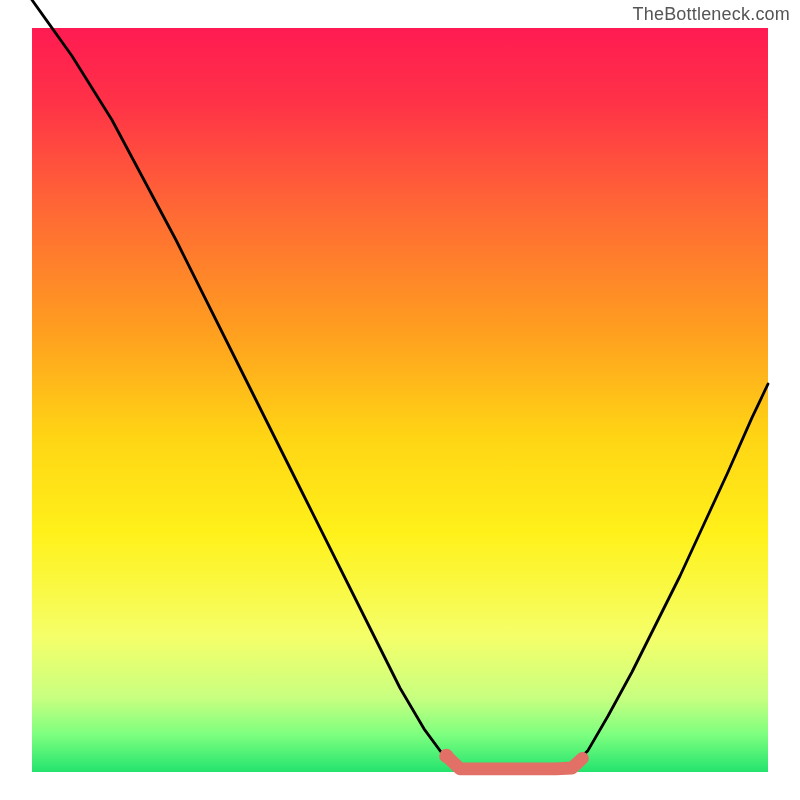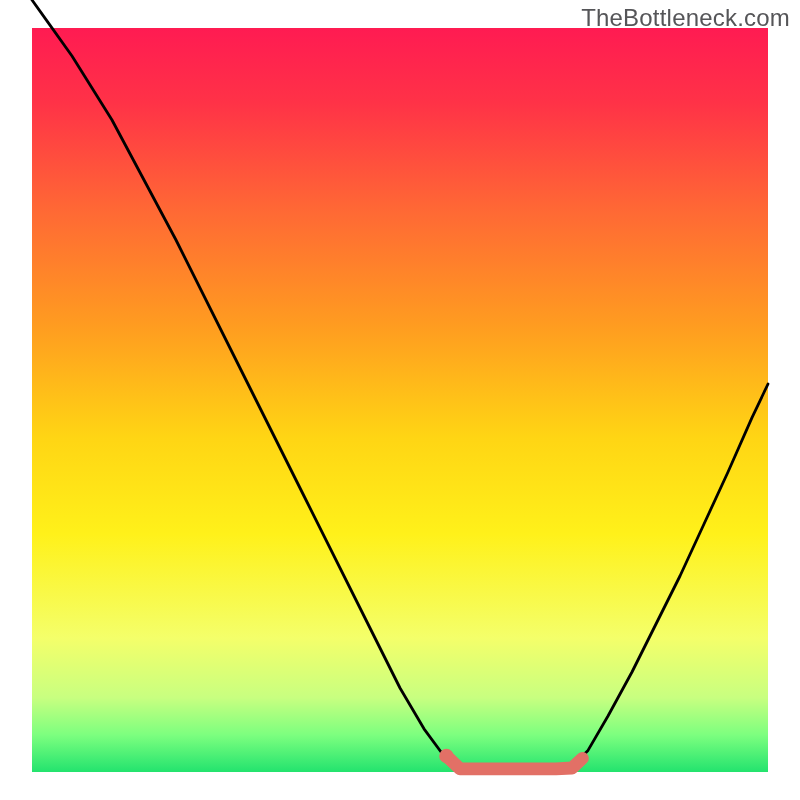--- a/index.html
+++ b/index.html
@@ -13,21 +13,21 @@
   }
   .stage {
     position: relative;
     width: 800px;
     height: 800px;
   }
   .watermark {
     position: absolute;
     top: 4px;
     right: 10px;
-    font-size: 24px;
+    font-size: 18px;
     font-weight: 500;
     color: #555558;
     letter-spacing: 0.2px;
     z-index: 5;
   }
   svg.plot {
     position: absolute;
     left: 0;
     top: 0;
     width: 800px;

